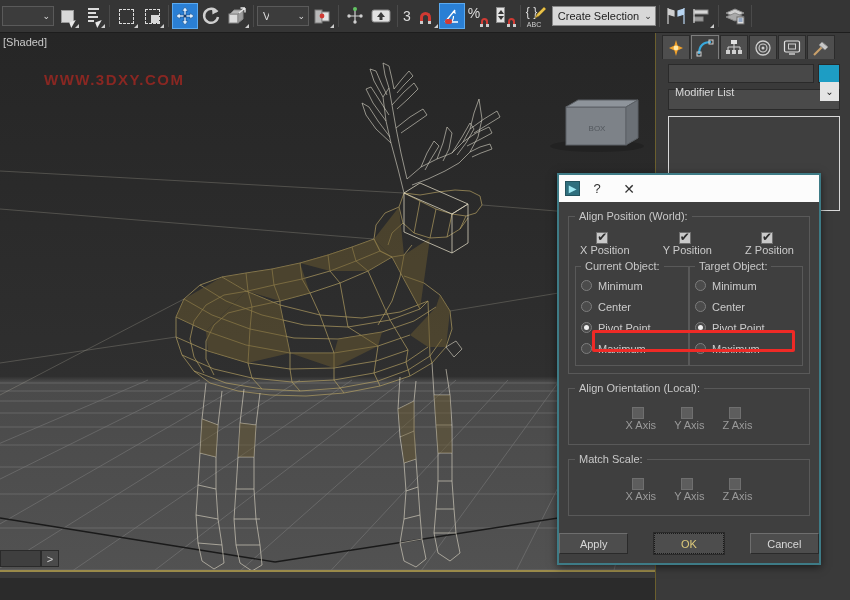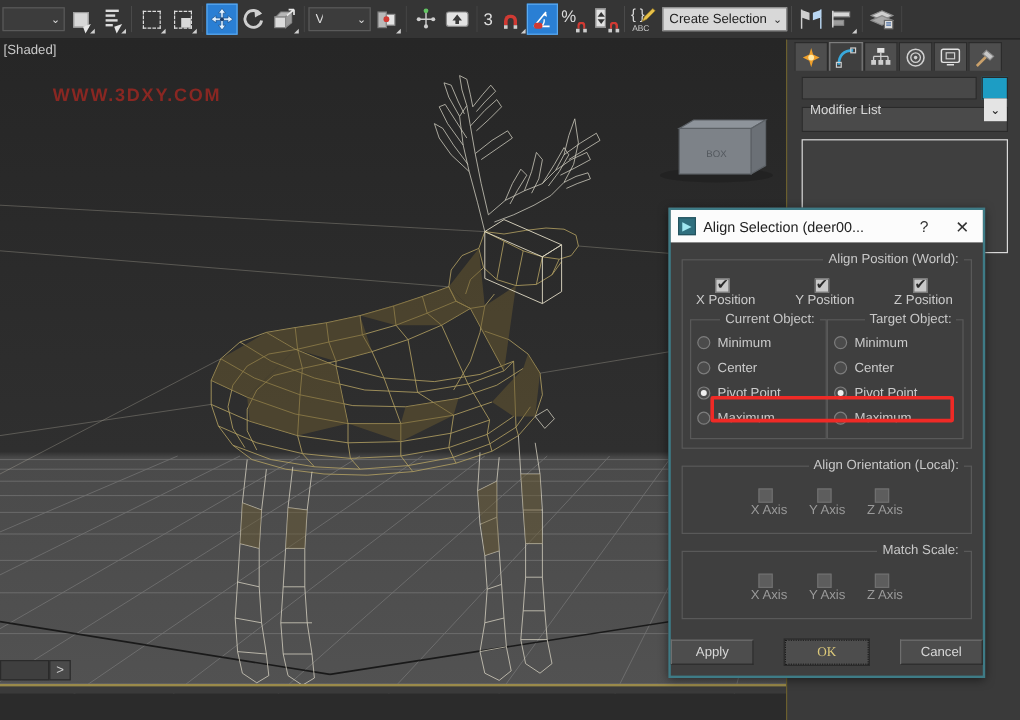--- a/index.html
+++ b/index.html
@@ -144,21 +144,21 @@
     flex: 1; color: #222; font-size: 12px; white-space: nowrap; overflow: hidden;
   }
   .dlg-help { width: 22px; text-align: center; color: #333; font-size: 13px; }
   .dlg-close { width: 30px; text-align: center; color: #333; font-size: 14px; }
   .dlg-body { padding: 8px 9px 0 9px; }
 
   fieldset.grp {
     border: 1px solid #595959; margin: 0 0 8px 0; padding: 4px 6px 7px 6px;
   }
   fieldset.grp > legend {
-    padding: 0 4px; color: #c8c8c8; font-size: 11px; text-align: right;
+    padding: 0 4px; color: #c8c8c8; font-size: 11px;
   }
   .row { display: flex; align-items: center; flex-direction: column; }
   .ck {
     width: 12px; height: 12px; background: #c9c9c9; border: 1px solid #6f6f6f;
     flex: none; position: relative; margin-right: 5px;
   }
   .ck.on::after {
     content: '✔'; position: absolute; left: 0px; top: -3px;
     color: #2b2b2b; font-size: 12px; line-height: 14px;
   }
@@ -192,21 +192,21 @@
   .dlg-btns {
     position: absolute; left: 0; bottom: 9px; width: 100%;
     display: flex; justify-content: center; gap: 26px;
   }
   .dbtn {
     width: 75px; height: 21px; background: #4d4d4d; border: 1px solid #2a2a2a;
     border-top-color: #6e6e6e; border-left-color: #6e6e6e;
     color: #d8d8d8; font-size: 11px;
     display:flex;align-items:center;justify-content:center;
   }
-  .dbtn.focus { border: 1px dotted #1a1a1a; outline: 1px solid #2a2a2a; color: #dcc97a; font-family: Liberation Serif, serif; }
+  .dbtn.focus { border: 1px dotted #1a1a1a; outline: 1px solid #2a2a2a; color: #dcc97a; }
 
   
   .wm-logo { position: absolute; left: 672px; top: 508px; z-index: 35; opacity: .75; }
   .wm-logo2 { position: absolute; left: 700px; top: 518px; z-index: 34; opacity: .55;
     color: #b02a24; font-size: 17px; font-weight: bold; letter-spacing: 2px; }
 </style>
 </head>
 <body>
 
 <div id="app">
@@ -607,21 +607,20 @@
     <path d="M31 3 L58 17 L58 41 L31 54 L4 41 L4 17 Z" fill="none" stroke="#c4342c" stroke-width="5"></path>
     <path d="M31 3 L31 28 L4 41 L4 17 Z" fill="#e3b521" opacity="0.9"></path>
     <path d="M31 28 L58 17 L58 41 L31 54 Z" fill="#c4342c" opacity="0.85"></path>
   </svg>
   <div class="wm-logo2">3DXY</div>
 
   <div class="dialog">
 
     <div class="dlg-title">
       <div class="dlg-icon">▶</div>
-      <div class="dlg-title-text">Align Selection (deer00...</div>
       <div class="dlg-help">?</div>
       <div class="dlg-close">✕</div>
     </div>
 
     <div class="dlg-body">
 
       <fieldset class="grp">
         <legend>Align Position (World):</legend>
 
         <div class="pos-row">

